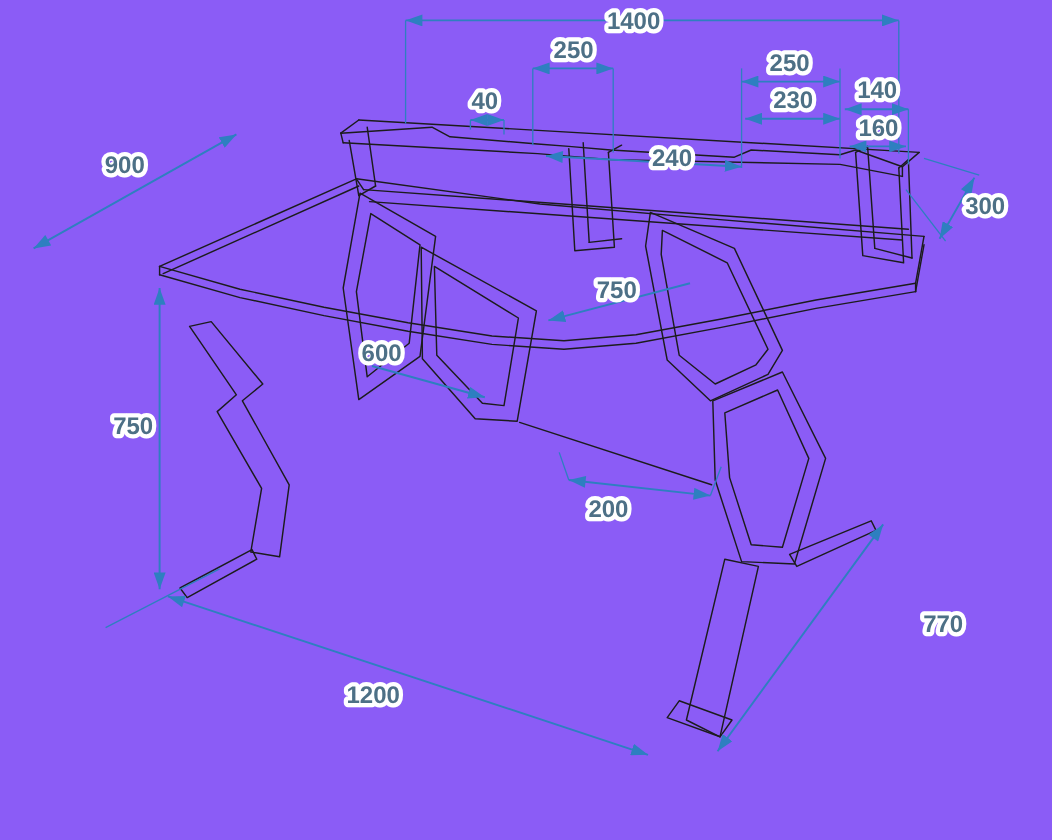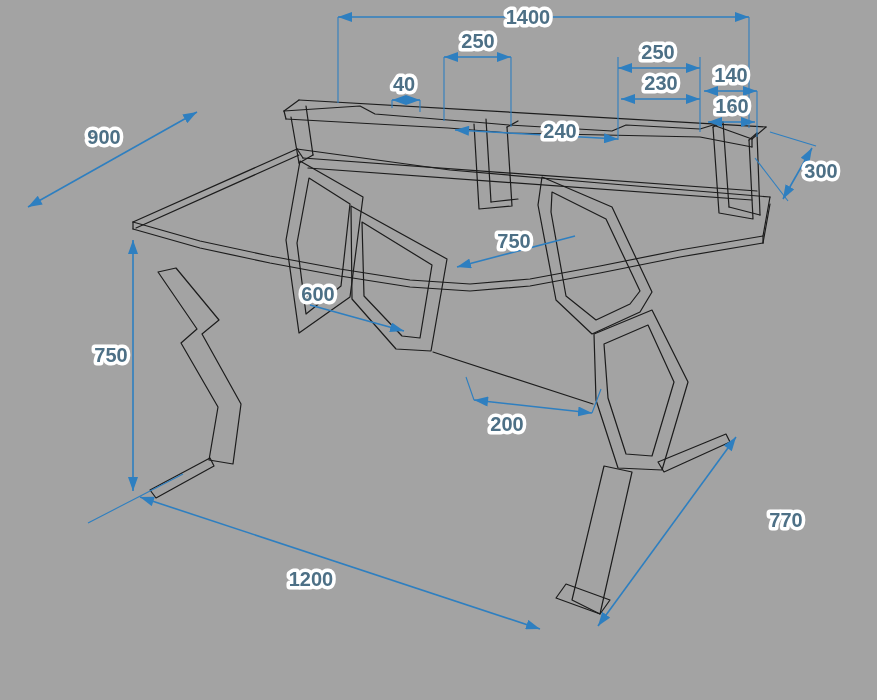--- a/index.html
+++ b/index.html
@@ -1,16 +1,16 @@
 <!DOCTYPE html>
 <html><head>
 <meta charset="utf-8">
 <style>
   html,body{margin:0;padding:0;background:#ffffff;}
-  #stage{position:relative;width:877px;height:700px;background:#a3a3a3;overflow:hidden;}
+  #stage{position:relative;width:877px;height:700px;background:#8b5cf6;overflow:hidden;}
   svg{display:block;}
   .wire polyline,.wire line,.wire polygon{
     fill:none;stroke:#1c1c1c;stroke-width:1.2;stroke-linejoin:round;stroke-linecap:round;
   }
   .dim line,.dim polyline{stroke:#2e7fc0;stroke-width:1.6;fill:none;stroke-linecap:butt;}
   .dim .witness{stroke-width:1.1;}
   .dim text{
     font-family:"Liberation Sans",sans-serif;font-weight:700;font-size:20px;
     fill:#4d7086;text-anchor:middle;
     paint-order:stroke fill;stroke:#ffffff;stroke-width:7px;stroke-linejoin:round;

